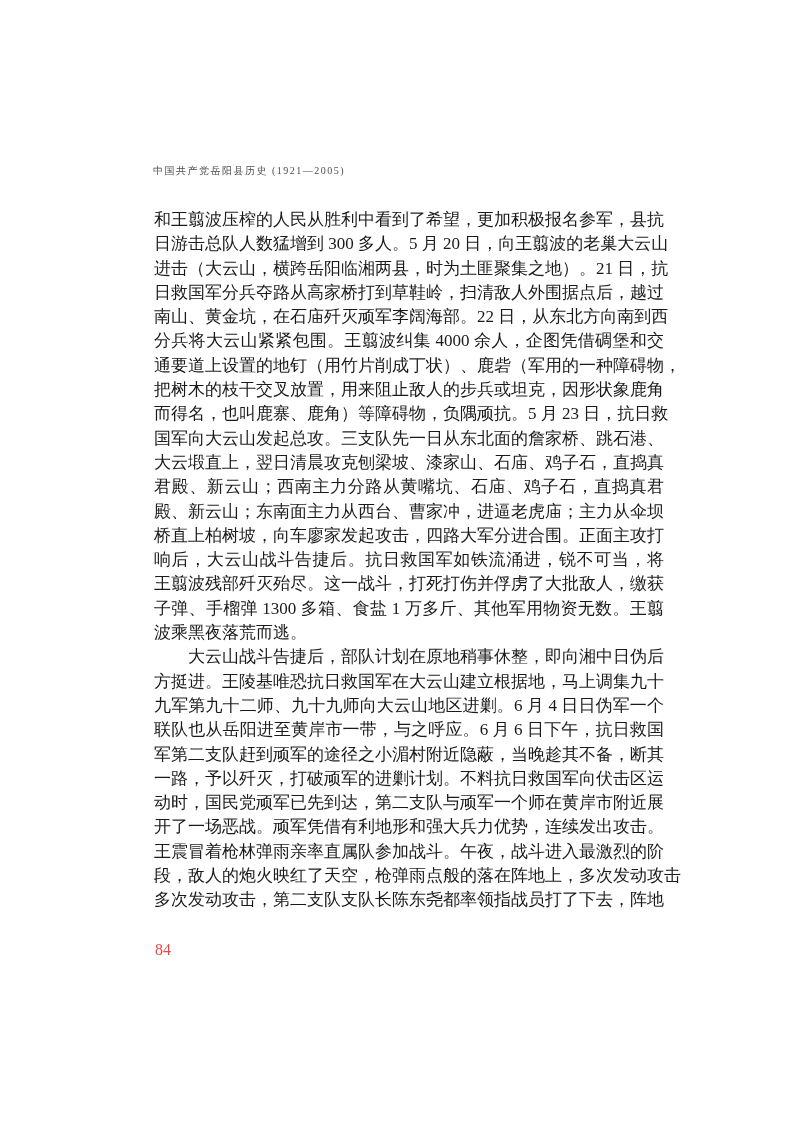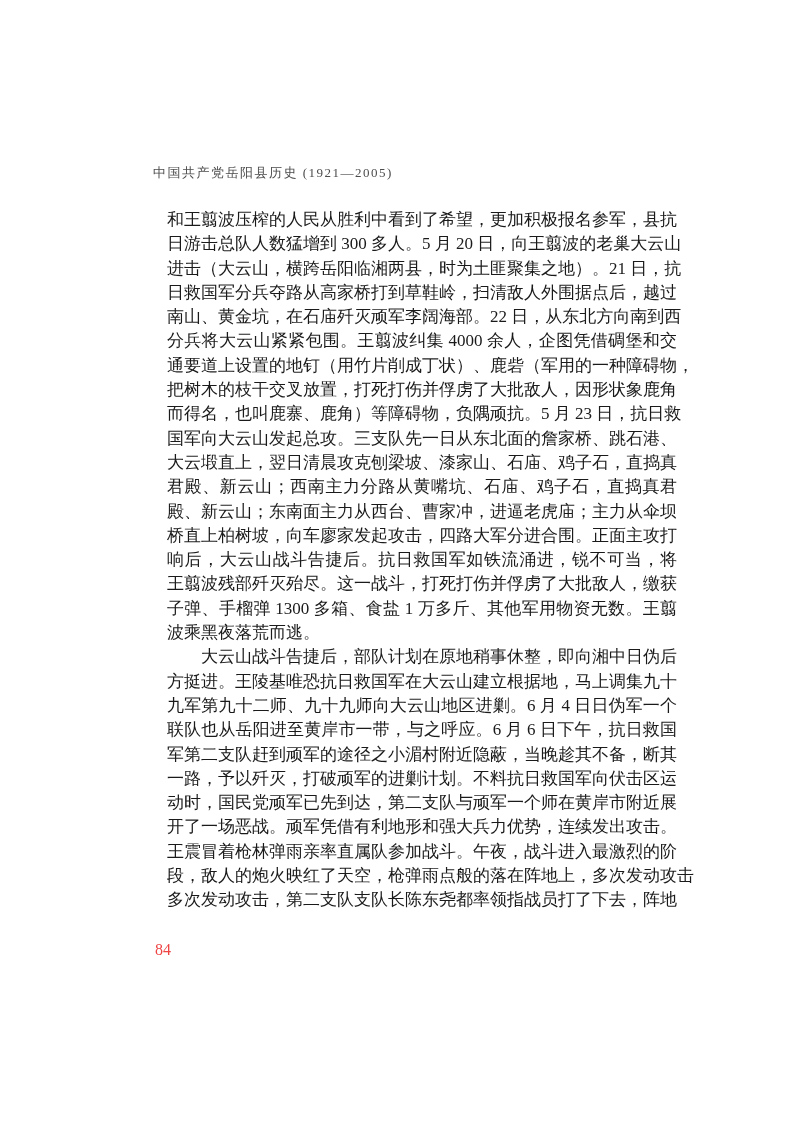--- a/index.html
+++ b/index.html
@@ -13,32 +13,31 @@
     height: 1122px;
     background: #ffffff;
     margin: 0 auto;
     overflow: hidden;
     font-family: "Liberation Serif", serif;
   }
   .running-header {
     position: absolute;
     left: 153px;
     top: 164px;
-    font-size: 13px;
+    font-size: 10px;
     letter-spacing: 1.5px;
     color: #4c4c4c;
     white-space: nowrap;
   }
   .body-text {
     position: absolute;
     left: 154px;
     top: 208px;
     width: 510px;
     color: #1a1a1a;
-    margin-left: 13px;
   }
   .line {
     font-size: 17px;
     line-height: 24.3px;
     height: 24.3px;
     text-align: justify;
     text-align-last: justify;
     white-space: nowrap;
     overflow: visible;
   }
@@ -65,21 +64,21 @@
   <div class="running-header">中国共产党岳阳县历史 (1921—2005)</div>
 
   <div class="body-text">
     <div class="line">和王翦波压榨的人民从胜利中看到了希望，更加积极报名参军，县抗</div>
     <div class="line">日游击总队人数猛增到 300 多人。5 月 20 日，向王翦波的老巢大云山</div>
     <div class="line">进击（大云山，横跨岳阳临湘两县，时为土匪聚集之地）。21 日，抗</div>
     <div class="line">日救国军分兵夺路从高家桥打到草鞋岭，扫清敌人外围据点后，越过</div>
     <div class="line">南山、黄金坑，在石庙歼灭顽军李阔海部。22 日，从东北方向南到西</div>
     <div class="line">分兵将大云山紧紧包围。王翦波纠集 4000 余人，企图凭借碉堡和交</div>
     <div class="line">通要道上设置的地钉（用竹片削成丁状）、鹿砦（军用的一种障碍物，</div>
-    <div class="line">把树木的枝干交叉放置，打死打伤并俘虏了大批敌人，因形状象鹿角</div>
+    <div class="line">把树木的枝干交叉放置，用来阻止敌人的步兵或坦克，因形状象鹿角</div>
     <div class="line">而得名，也叫鹿寨、鹿角）等障碍物，负隅顽抗。5 月 23 日，抗日救</div>
     <div class="line">国军向大云山发起总攻。三支队先一日从东北面的詹家桥、跳石港、</div>
     <div class="line">大云塅直上，翌日清晨攻克刨梁坡、漆家山、石庙、鸡子石，直捣真</div>
     <div class="line">君殿、新云山；西南主力分路从黄嘴坑、石庙、鸡子石，直捣真君</div>
     <div class="line">殿、新云山；东南面主力从西台、曹家冲，进逼老虎庙；主力从伞坝</div>
     <div class="line">桥直上柏树坡，向车廖家发起攻击，四路大军分进合围。正面主攻打</div>
     <div class="line">响后，大云山战斗告捷后。抗日救国军如铁流涌进，锐不可当，将</div>
     <div class="line">王翦波残部歼灭殆尽。这一战斗，打死打伤并俘虏了大批敌人，缴获</div>
     <div class="line">子弹、手榴弹 1300 多箱、食盐 1 万多斤、其他军用物资无数。王翦</div>
     <div class="line para-end">波乘黑夜落荒而逃。</div>

